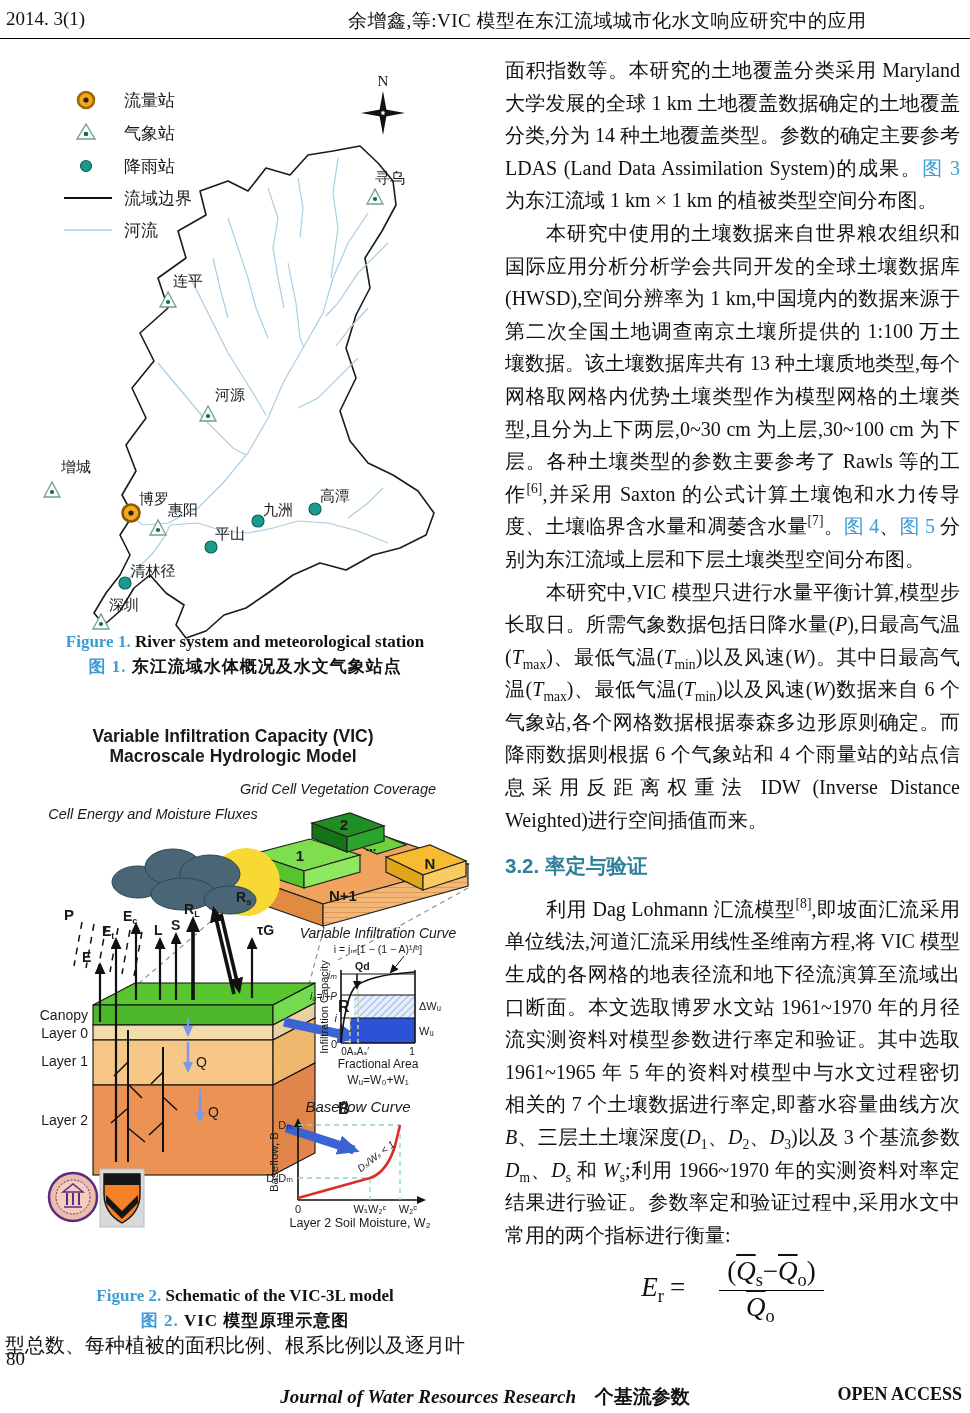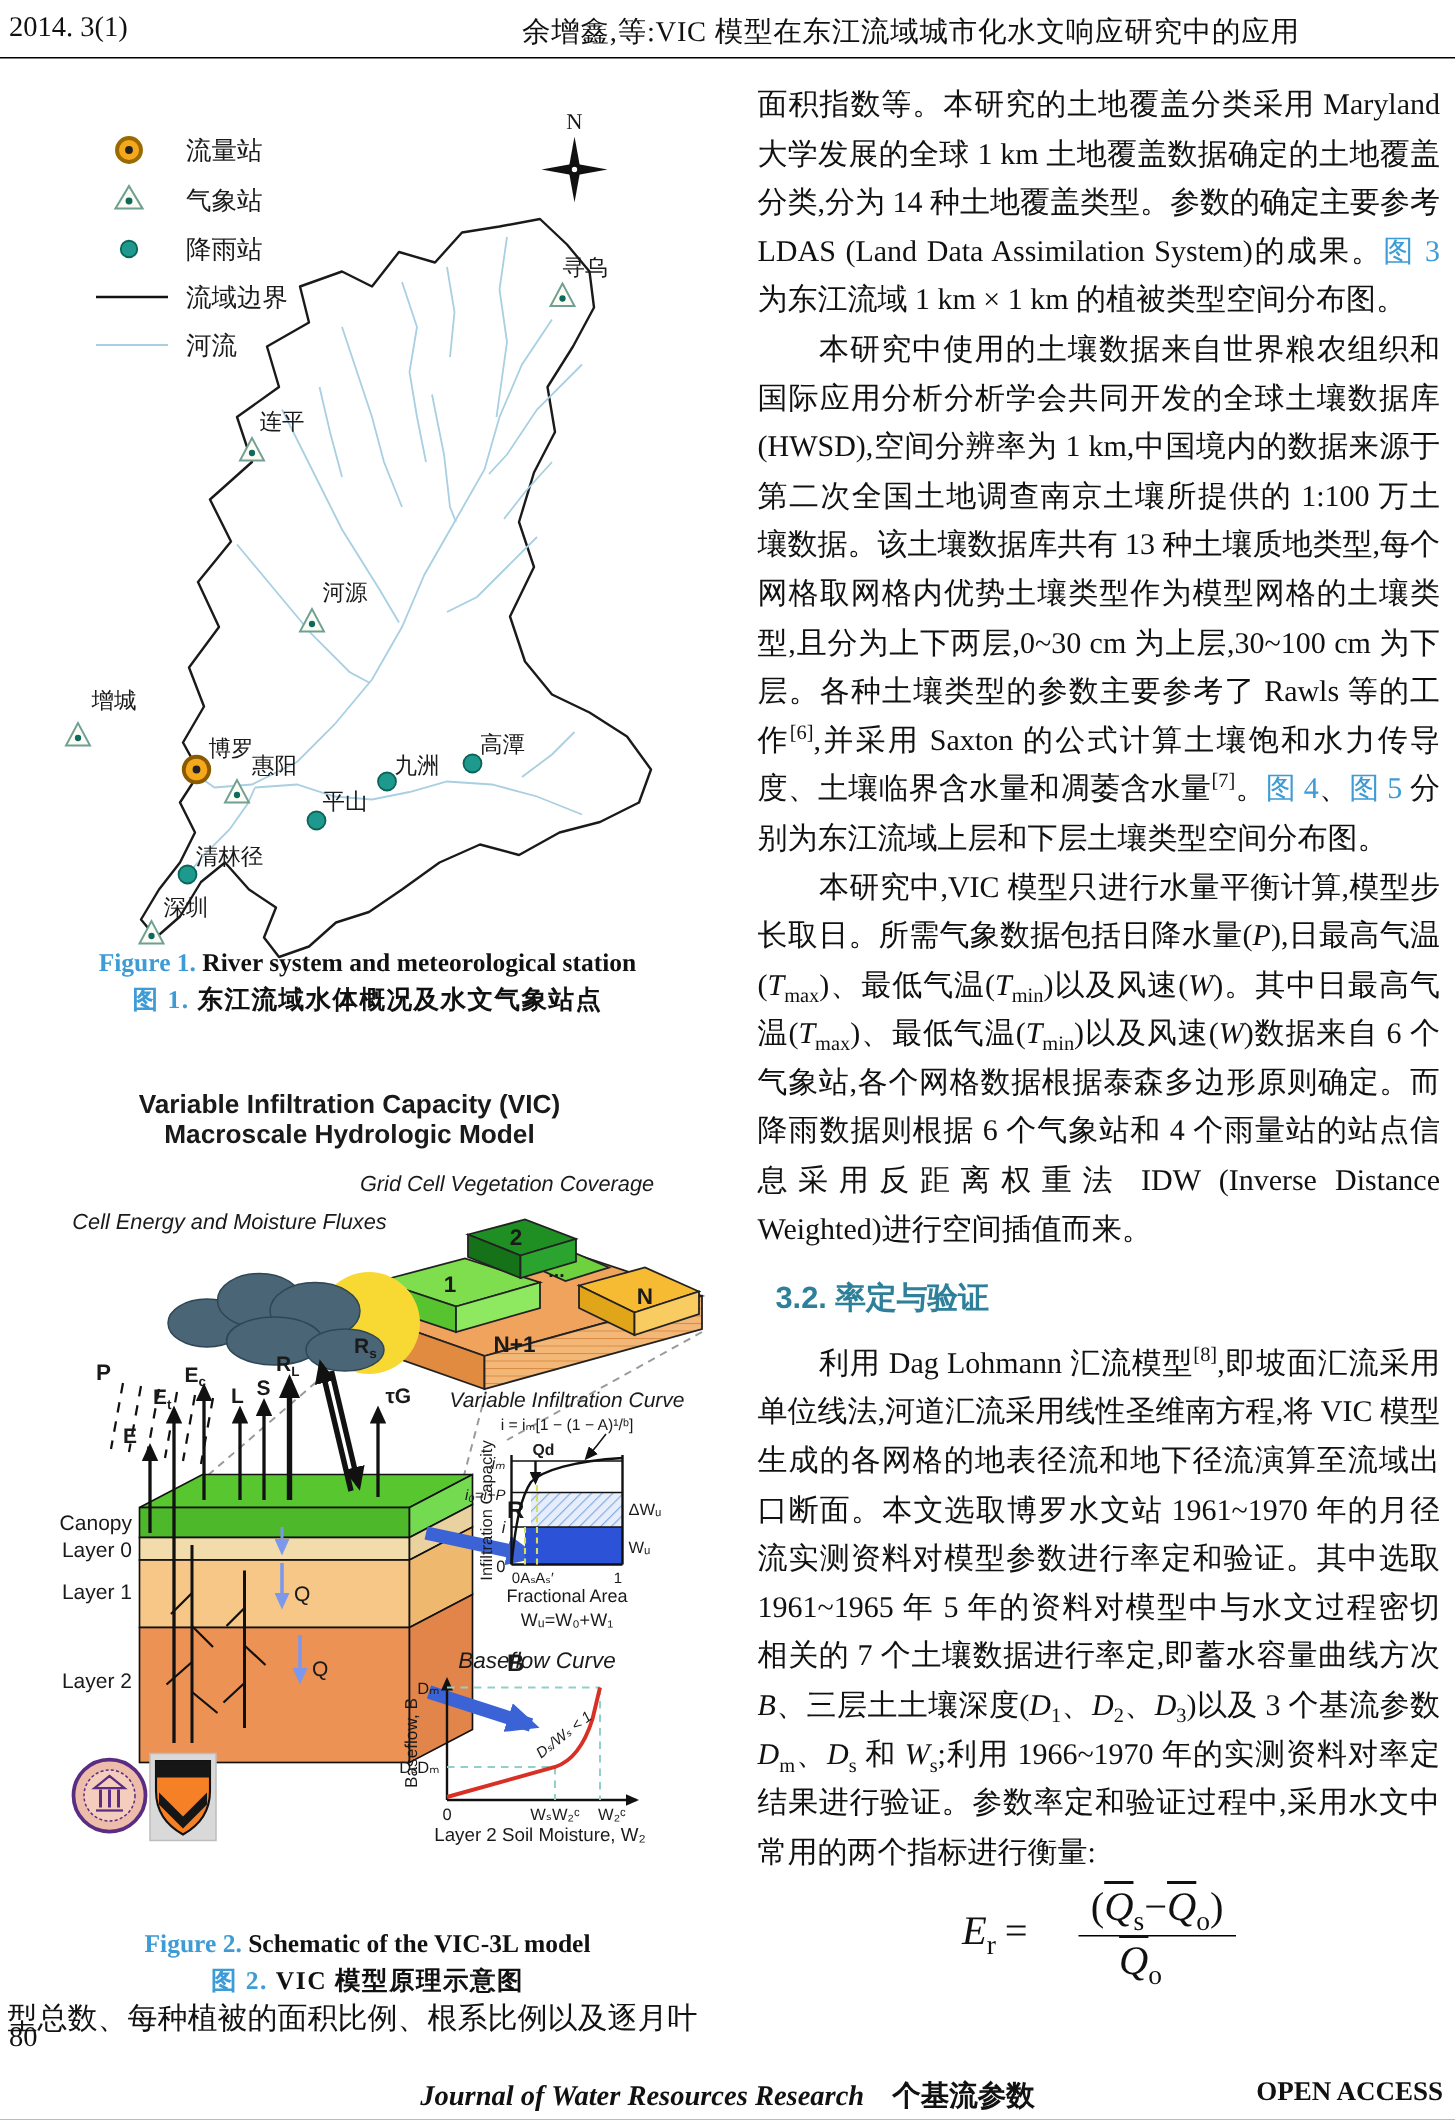--- a/index.html
+++ b/index.html
@@ -10,21 +10,21 @@
   .hdr-title{position:absolute;left:348px;top:8px;font-size:19px;letter-spacing:0.5px;}
   .hdr-rule{position:absolute;left:0;top:38px;width:970px;border-top:1.6px solid #000;}
   
   .rcol{position:absolute;left:505px;top:54px;width:455px;font-size:20px;line-height:32.6px;
         text-align:justify;}
   .para{margin:0;text-indent:2.05em;}
   .para.noindent{text-indent:0;}
   .seg-link{color:#3d9bd5;}
   .seg-i{font-style:italic;}
   sub,sup{font-size:0.68em;line-height:0;}
-  .section-h{margin:14px 0 10px 12px;font-size:20.5px;font-weight:bold;color:#2e7f99;
+  .section-h{margin:14px 0 10px 0;font-size:20.5px;font-weight:bold;color:#2e7f99;
              font-family:"Liberation Sans","DejaVu Sans",sans-serif;text-indent:0;text-align:left;}
   
   .formula{margin-top:6px;text-align:center;font-size:27px;line-height:1.1;}
   .frac{display:inline-block;vertical-align:middle;text-align:center;}
   .frac .num{display:block;border-bottom:1.5px solid #000;padding:0 8px 3px 8px;margin-left:22px;}
   .frac .den{display:block;padding-top:2px;}
   .qbar{text-decoration:overline;font-style:italic;}
   .feq{margin-right:6px;}
   .feq-eq{margin:0 6px;}
   

